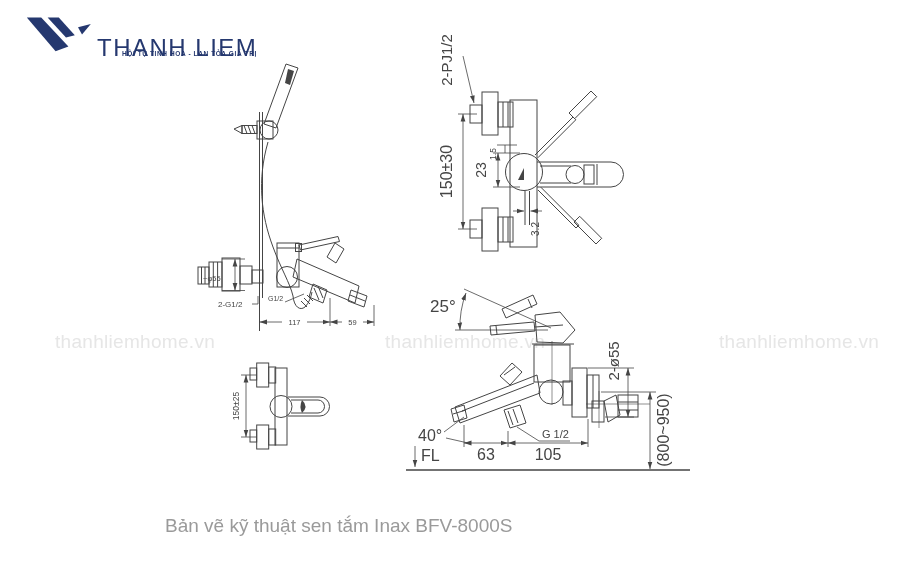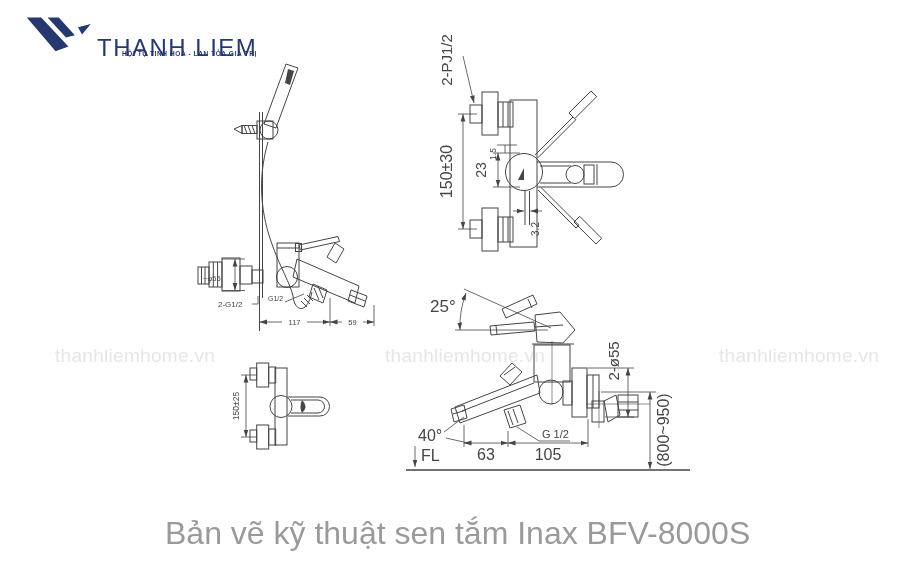--- a/index.html
+++ b/index.html
@@ -3,24 +3,24 @@
 <meta charset="utf-8">
 <style>
   html,body{margin:0;padding:0;}
   body{width:900px;height:565px;background:#ffffff;position:relative;overflow:hidden;
        font-family:"Liberation Sans", sans-serif;}
   .abs{position:absolute;}
   
   .logo-text{left:97px;top:34px;font-size:24px;letter-spacing:1.5px;color:#25386f;font-weight:400;}
   .logo-tag{left:122px;top:50px;font-size:6.5px;letter-spacing:0.6px;color:#25386f;font-weight:700;}
   
-  .wm{top:345px;font-size:19px;color:#e6e6e6;letter-spacing:0.3px;white-space:nowrap;}
+  .wm{top:331px;font-size:19px;color:#e6e6e6;letter-spacing:0.3px;white-space:nowrap;}
   .wm1{left:55px;} .wm2{left:385px;} .wm3{left:719px;}
   
-  .caption{left:165px;top:515px;font-size:32px;color:#9a9a9a;white-space:nowrap;}
+  .caption{left:165px;top:515px;font-size:19px;color:#9a9a9a;white-space:nowrap;}
   
   svg{position:absolute;overflow:visible;}
   svg .ln{fill:none;stroke:#454545;stroke-width:1;stroke-linejoin:miter;}
   svg .dim{fill:none;stroke:#454545;stroke-width:0.8;}
   svg .cl{fill:none;stroke:#454545;stroke-width:0.6;}
   svg .fil{fill:#454545;stroke:none;}
   svg text{fill:#454545;font-family:"Liberation Sans", sans-serif;}
 </style>
 </head>
 <body>

